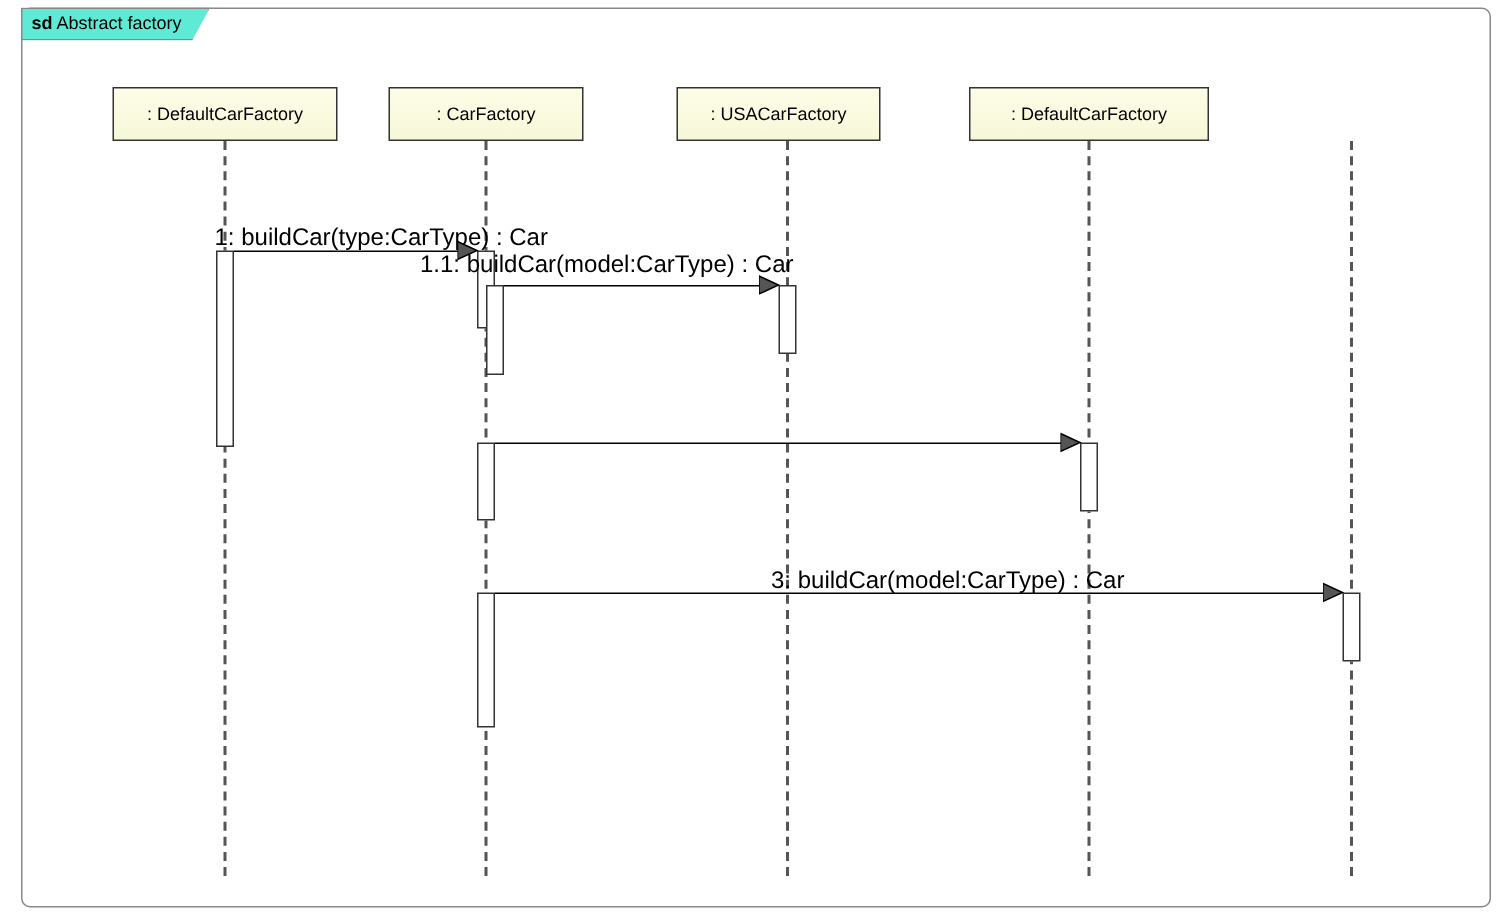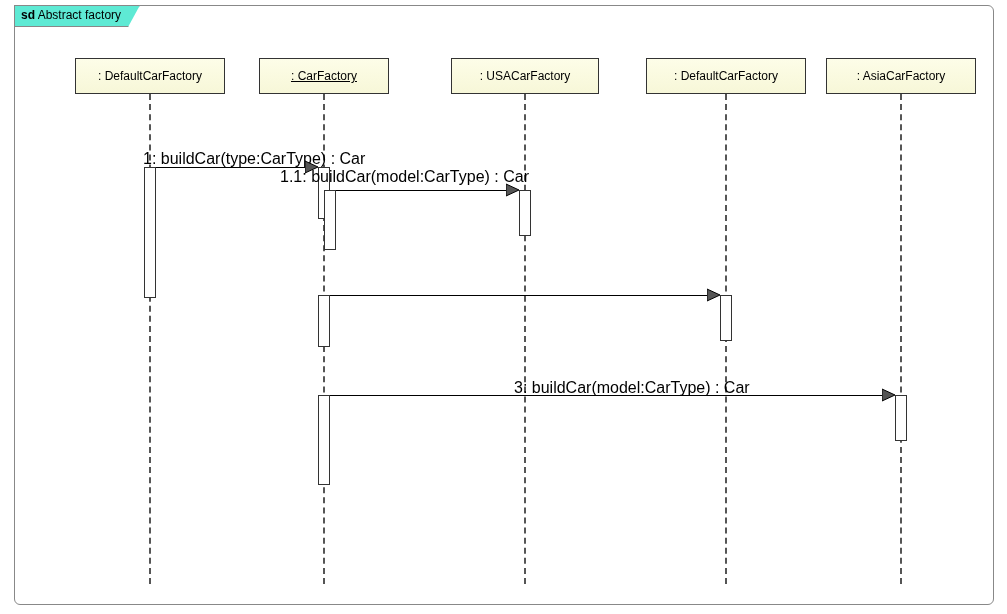--- a/index.html
+++ b/index.html
@@ -81,31 +81,28 @@
   <div class="frame">
     <div class="frame-tab">
       <b>sd</b>
       <span>Abstract factory</span>
     </div>
   </div>
 
   <div class="participant" style="left:75px;">
     <span>: DefaultCarFactory</span>
   </div>
-  <div class="participant" style="left:259px;width:130px;text-decoration:underline;">
+  <div class="participant" style="left:259px;width:130px;">
     <span>: CarFactory</span>
   </div>
-  <div class="participant" style="left:451px;width:148px;">
+  <div class="participant" style="left:451px;width:136px;">
     <span>: USACarFactory</span>
   </div>
   <div class="participant" style="left:646px;width:160px;">
     <span>: DefaultCarFactory</span>
-  </div>
-  <div class="participant" style="left:826px;width:150px;">
-    <span>: AsiaCarFactory</span>
   </div>
 
   <div class="lifeline" style="left:149px;"></div>
   <div class="lifeline" style="left:323px;"></div>
   <div class="lifeline" style="left:524px;"></div>
   <div class="lifeline" style="left:725px;"></div>
   <div class="lifeline" style="left:900px;"></div>
 
   <div class="activation" style="left:144px;top:167px;height:131px;"></div>
   <div class="activation" style="left:318px;top:167px;height:52px;"></div>

